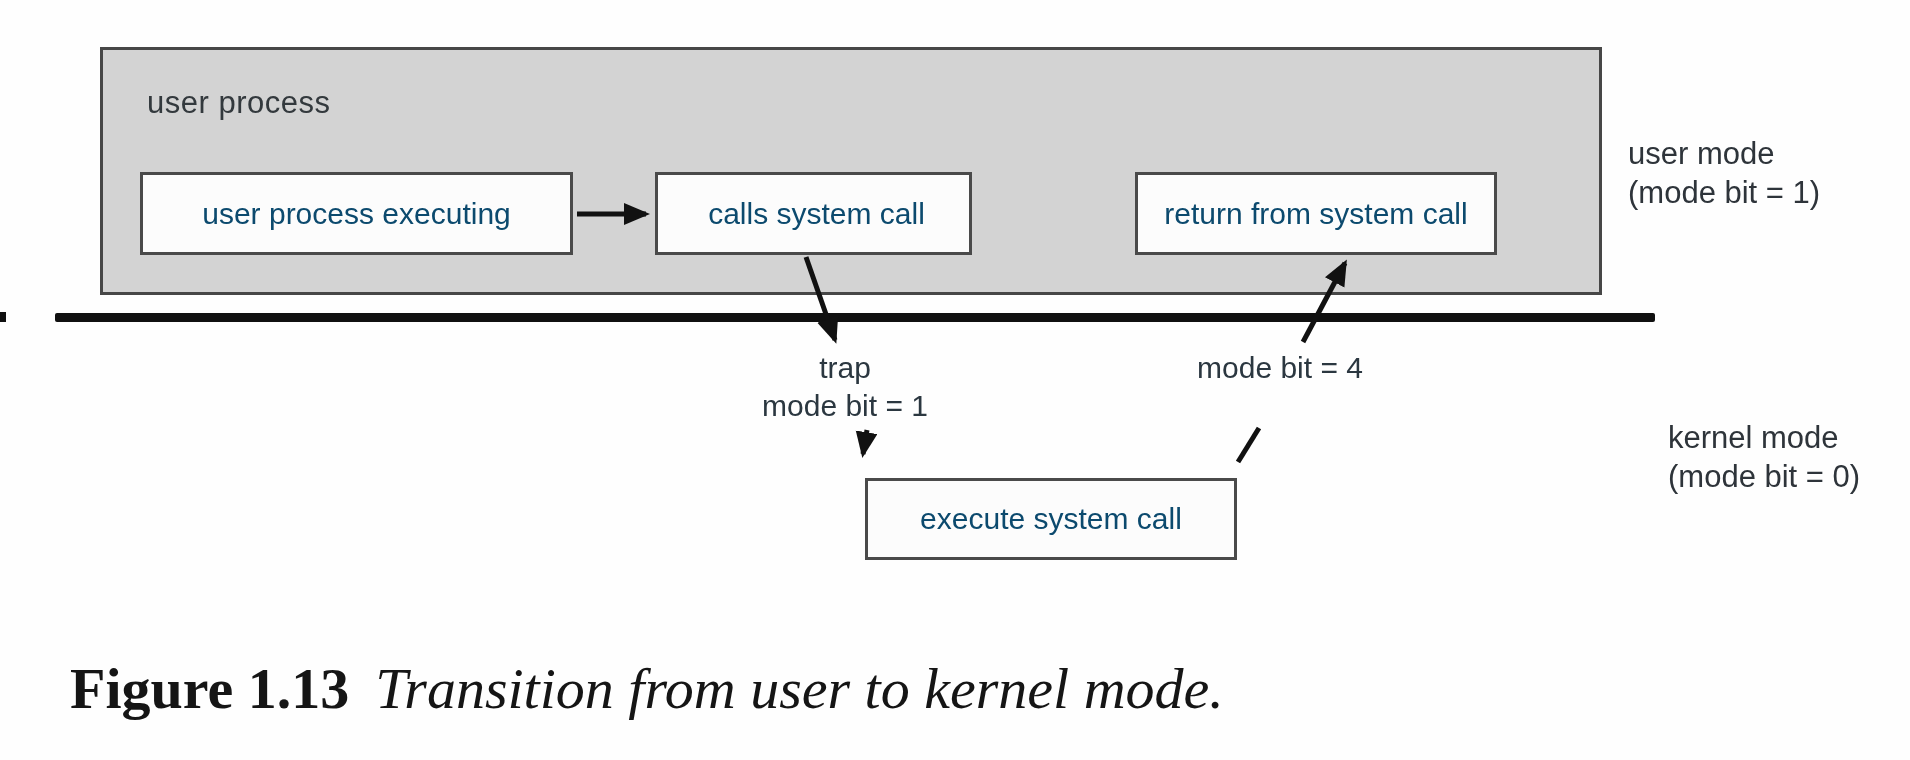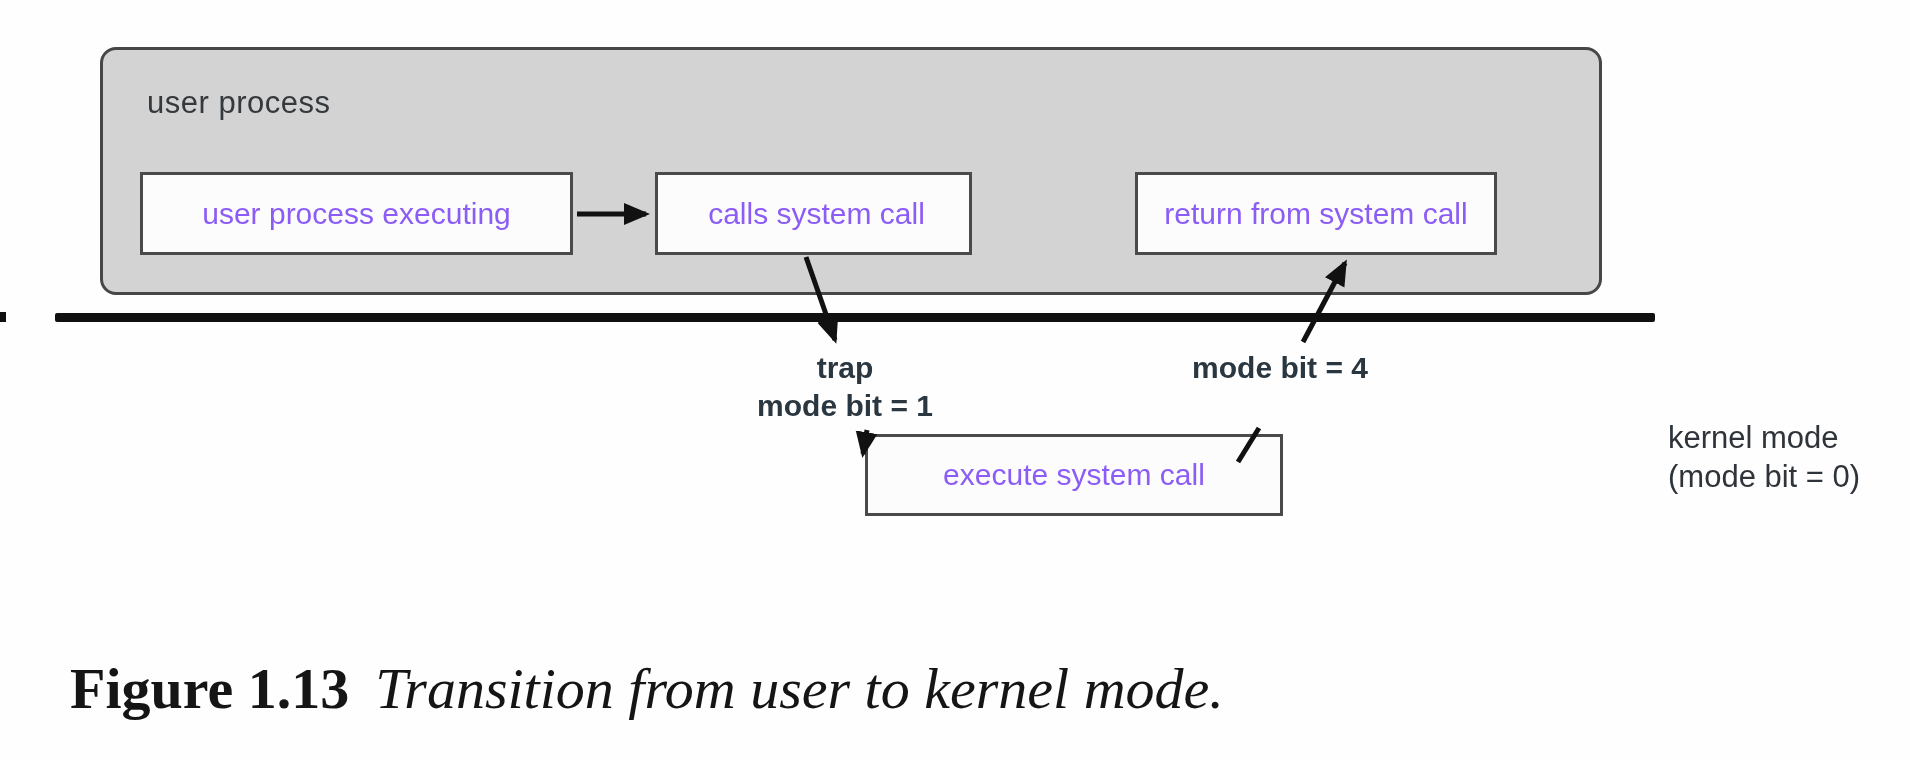--- a/index.html
+++ b/index.html
@@ -2,54 +2,54 @@
 <html><head>
 <meta charset="utf-8">
 <style>
   html,body { margin:0; padding:0; background:#ffffff; }
   .stage {
     position:relative; width:1910px; height:760px; overflow:hidden;
     background:#fefefe;
     font-family:"Liberation Sans", sans-serif;
     color:#26323a;
   }
-  .region { position:absolute; box-sizing:border-box;border-radius:16px; }
+  .region { position:absolute; box-sizing:border-box; }
   .region-user {
     left:100px; top:47px; width:1502px; height:248px;
     background:#d3d3d3; border:3px solid #474747;
   }
   .region-kernel {
     left:100px; top:341px; width:1502px; height:245px;
     background:#c7e8f8; border:3px solid #39474f;
   }
   .region-title {
     position:absolute; font-size:31px; letter-spacing:0.5px; color:#33393d;
   }
   .title-user  { left:44px; top:35px; }
   .title-kernel{ left:42px; top:38px; }
   .dbox {
     position:absolute; box-sizing:border-box;
     background:#fcfcfc; border:3px solid #4a4a4a;
     display:flex; align-items:center; justify-content:center;
-    font-size:30px; color:#8b5cf6; white-space:nowrap;
+    font-size:30px; color:#0c4a6e; white-space:nowrap;
   }
   .box-executing { left:140px;  top:172px; width:433px; height:83px; }
   .box-calls     { left:655px;  top:172px; width:317px; height:83px;padding-left:6px; }
   .box-return    { left:1135px; top:172px; width:362px; height:83px; }
-  .box-execute   { left:865px;  top:434px; width:418px; height:82px; }
+  .box-execute   { left:865px;  top:478px; width:372px; height:82px; }
   .separator {
     position:absolute; left:55px; top:313px; width:1600px; height:9px;
     background:#101010; border-radius:2px;
   }
   .edge-tick {
     position:absolute; left:0; top:312px; width:6px; height:10px; background:#101010;
   }
   .mid-label {
     position:absolute; width:320px; text-align:center;
-    font-size:30px; line-height:38px; color:#2b3740; white-space:nowrap;font-weight:bold;
+    font-size:30px; line-height:38px; color:#2b3740; white-space:nowrap;
   }
   .label-trap   { left:685px;  top:349px; }
   .label-return { left:1120px; top:349px; }
   .mode-label {
     position:absolute; left:1628px; width:280px;
     font-size:31px; line-height:39px; color:#2e343a; white-space:nowrap;
   }
   .mode-user   { top:134px; }
   .mode-kernel { top:418px;margin-left:40px; }
   .arrows { position:absolute; left:0; top:0; width:1910px; height:760px; }
@@ -79,20 +79,24 @@
   <div class="dbox box-execute">execute system call</div>
 
   <div class="mid-label label-trap">
     <div>trap</div>
     <div>mode bit = 1</div>
   </div>
   <div class="mid-label label-return">
     <div>mode bit = 4</div>
   </div>
 
+  <div class="mode-label mode-user">
+    <div>user mode</div>
+    <div>(mode bit = 1)</div>
+  </div>
   <div class="mode-label mode-kernel">
     <div>kernel mode</div>
     <div>(mode bit = 0)</div>
   </div>
 
   <svg class="arrows" viewBox="0 0 1910 760">
     <defs>
       <marker id="ah" markerUnits="userSpaceOnUse" markerWidth="30" markerHeight="24" refX="22" refY="11" orient="auto">
         <path d="M0,0 L26,11 L0,22 z" fill="#111111"></path>
       </marker>

